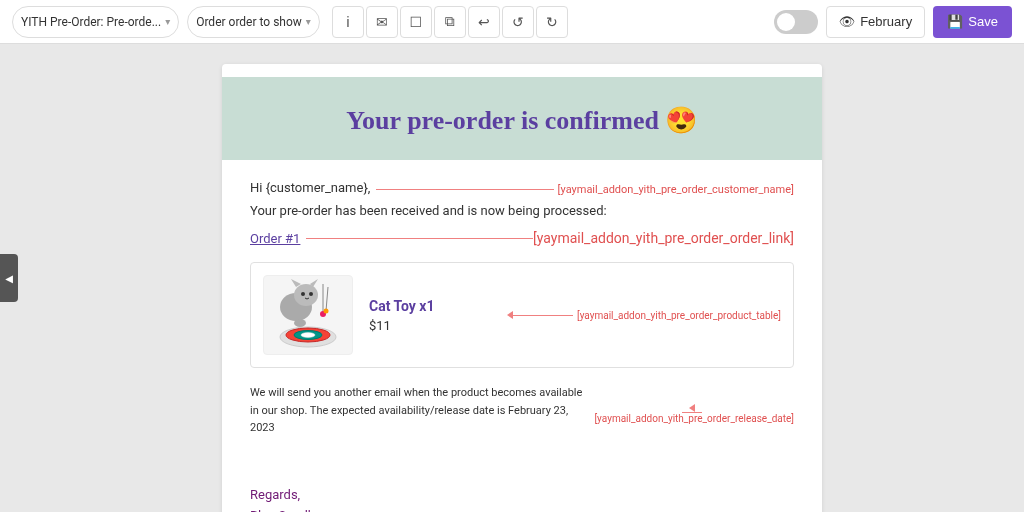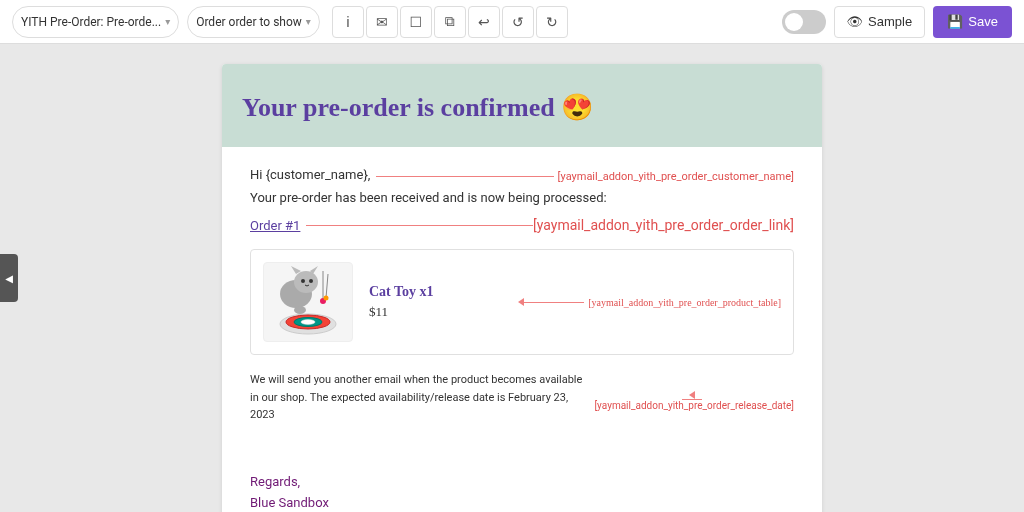--- a/index.html
+++ b/index.html
@@ -148,21 +148,23 @@
       background: #fff;
       width: 600px;
       min-height: 430px;
       border-radius: 4px;
       overflow: hidden;
       box-shadow: 0 1px 4px rgba(0,0,0,0.1);
     }
 
     .email-header {
       background: #c8ddd4;
+      text-align: center;
       padding: 28px 20px 24px;
+      margin-top: 13px;
     }
     .email-header-title {
       font-size: 26px;
       font-weight: 700;
       color: #5b3fa0;
       font-family: Georgia, serif;
     }
 
     .email-body {
       padding: 20px 28px 28px;
@@ -189,21 +191,20 @@
     
     .product-table {
       border: 1px solid #e0e0e0;
       border-radius: 4px;
       padding: 12px;
       display: flex;
       align-items: center;
       gap: 16px;
       margin-bottom: 16px;
       position: relative;
-      font-family: Liberation Serif, serif;
     }
     .product-image {
       width: 90px;
       height: 80px;
       background: #f5f5f5;
       border: 1px solid #eee;
       border-radius: 4px;
       display: flex;
       align-items: center;
       justify-content: center;
@@ -273,21 +274,21 @@
     </div>
     <div class="icon-btn">
       <span>↻</span>
     </div>
   </div>
 
   <div class="toggle-switch"></div>
 
   <button class="btn-preview">
     <span>👁</span>
-    <span>Sample</span>
+    <span>February</span>
   </button>
 
   <button class="btn-save">
     <span>💾</span>
     <span>Save</span>
   </button>
 </div>
 
 <div class="main-area">
 

